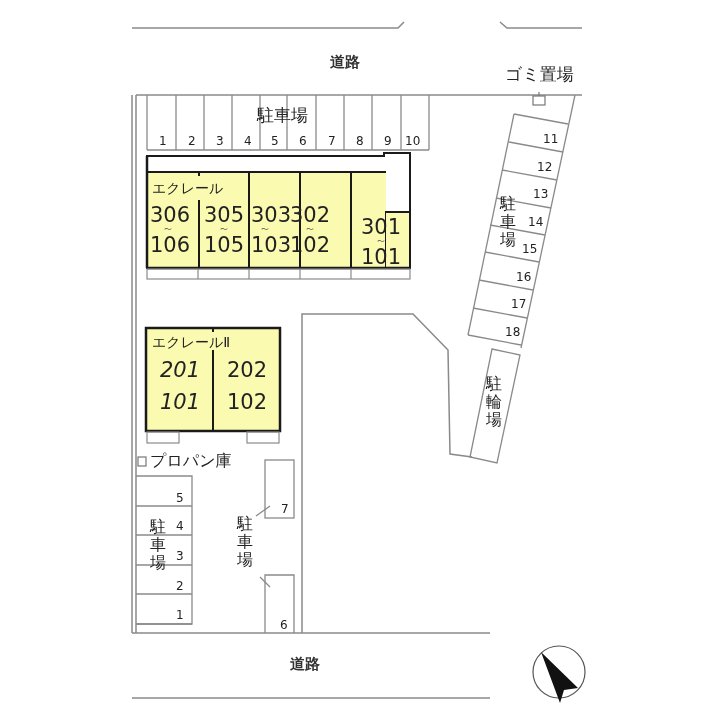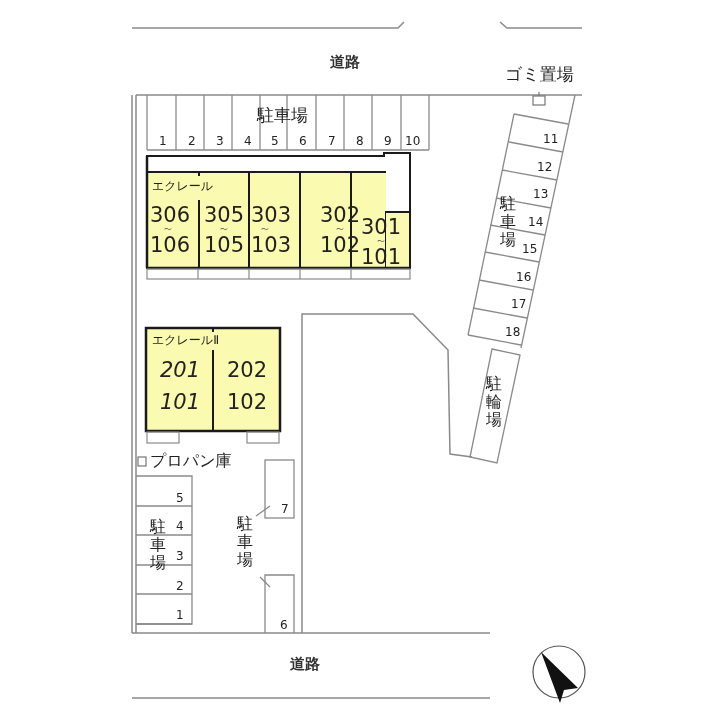--- a/index.html
+++ b/index.html
@@ -4,21 +4,21 @@
 <style>
   html, body { margin: 0; padding: 0; background: #ffffff; }
   body { width: 720px; height: 720px; position: relative; overflow: hidden;
          font-family: "DejaVu Sans", "Liberation Sans", sans-serif; }
   #map { position: absolute; left: 0; top: 0; width: 720px; height: 720px; }
   .lbl { position: absolute; color: #222; white-space: nowrap; line-height: 1; }
   .road-lbl { font-size: 15px; font-weight: bold; color: #333; text-align: right; }
   .gomi-lbl { font-size: 17px; }
   .park-main-lbl { font-size: 17px; }
   .slot-num { font-size: 12px; color: #222; }
-  .bldg-name { font-size: 12px; font-family: Liberation Mono, monospace; }
+  .bldg-name { font-size: 14px; }
   .unit { position: absolute; font-size: 21px; color: #222; text-align: center; line-height: 1.15; }
   .unit .sep { display: block; font-size: 8px; line-height: 6px; color: #555; }
   .vert { font-size: 16px; line-height: 18px; width: 18px; white-space: normal; word-break: break-all; text-align: center; }
   .propane-lbl { font-size: 16px; }
 </style>
 </head>
 <body>
 
 <svg id="map" viewBox="0 0 720 720" xmlns="http://www.w3.org/2000/svg">
 
@@ -170,21 +170,21 @@
 <div class="lbl bldg-name" style="left:152px; top:181px;">エクレール</div>
 <div class="unit" style="left:150px; top:203px; width:36px;">
   <span>306</span><span class="sep">〜</span><span>106</span>
 </div>
 <div class="unit" style="left:201px; top:203px; width:46px;">
   <span>305</span><span class="sep">〜</span><span>105</span>
 </div>
 <div class="unit" style="left:251px; top:203px; width:28px;">
   <span>303</span><span class="sep">〜</span><span>103</span>
 </div>
-<div class="unit" style="left:316px; top:203px; width:48px;">
+<div class="unit" style="left:286px; top:203px; width:48px;">
   <span>302</span><span class="sep">〜</span><span>102</span>
 </div>
 <div class="unit" style="left:355px; top:215px; width:52px;">
   <span>301</span><span class="sep">〜</span><span>101</span>
 </div>
 
 <div class="lbl bldg-name" style="left:152px; top:335px;">エクレールⅡ</div>
 <div class="unit" style="left:150px; top:355px; width:60px; line-height:1.5;font-style:italic;">
   <span>201</span><br><span>101</span>
 </div>

